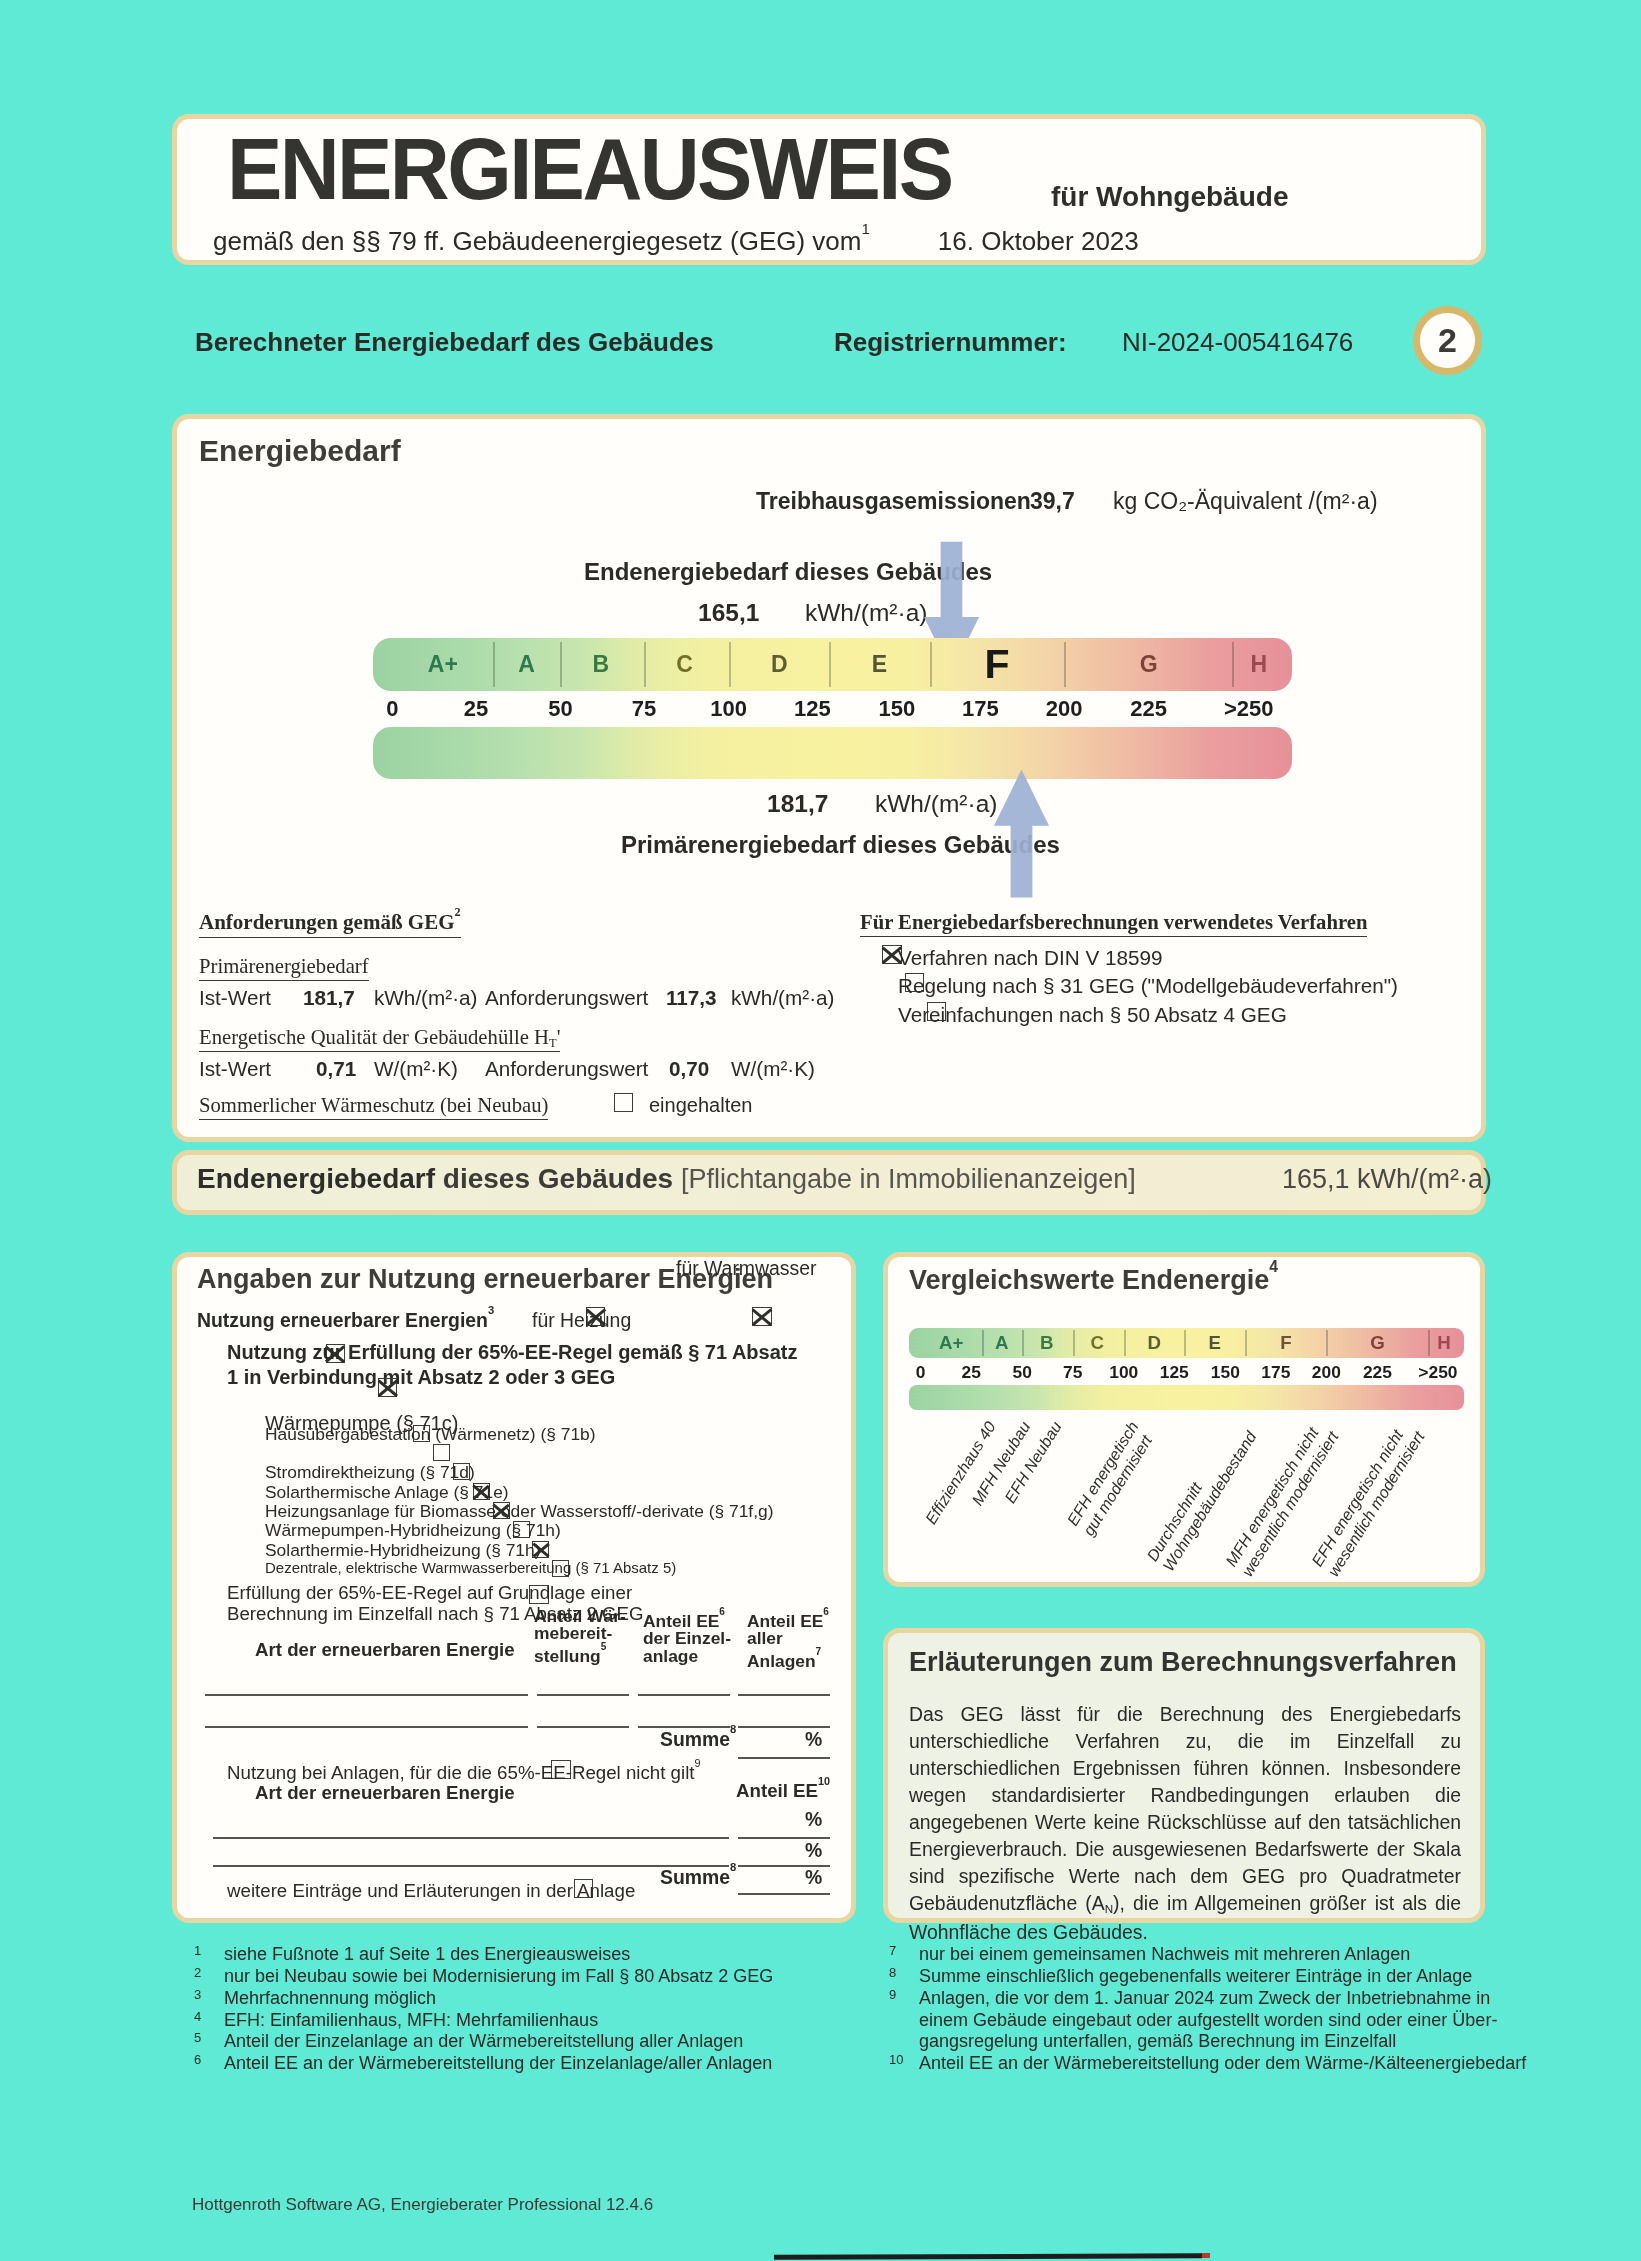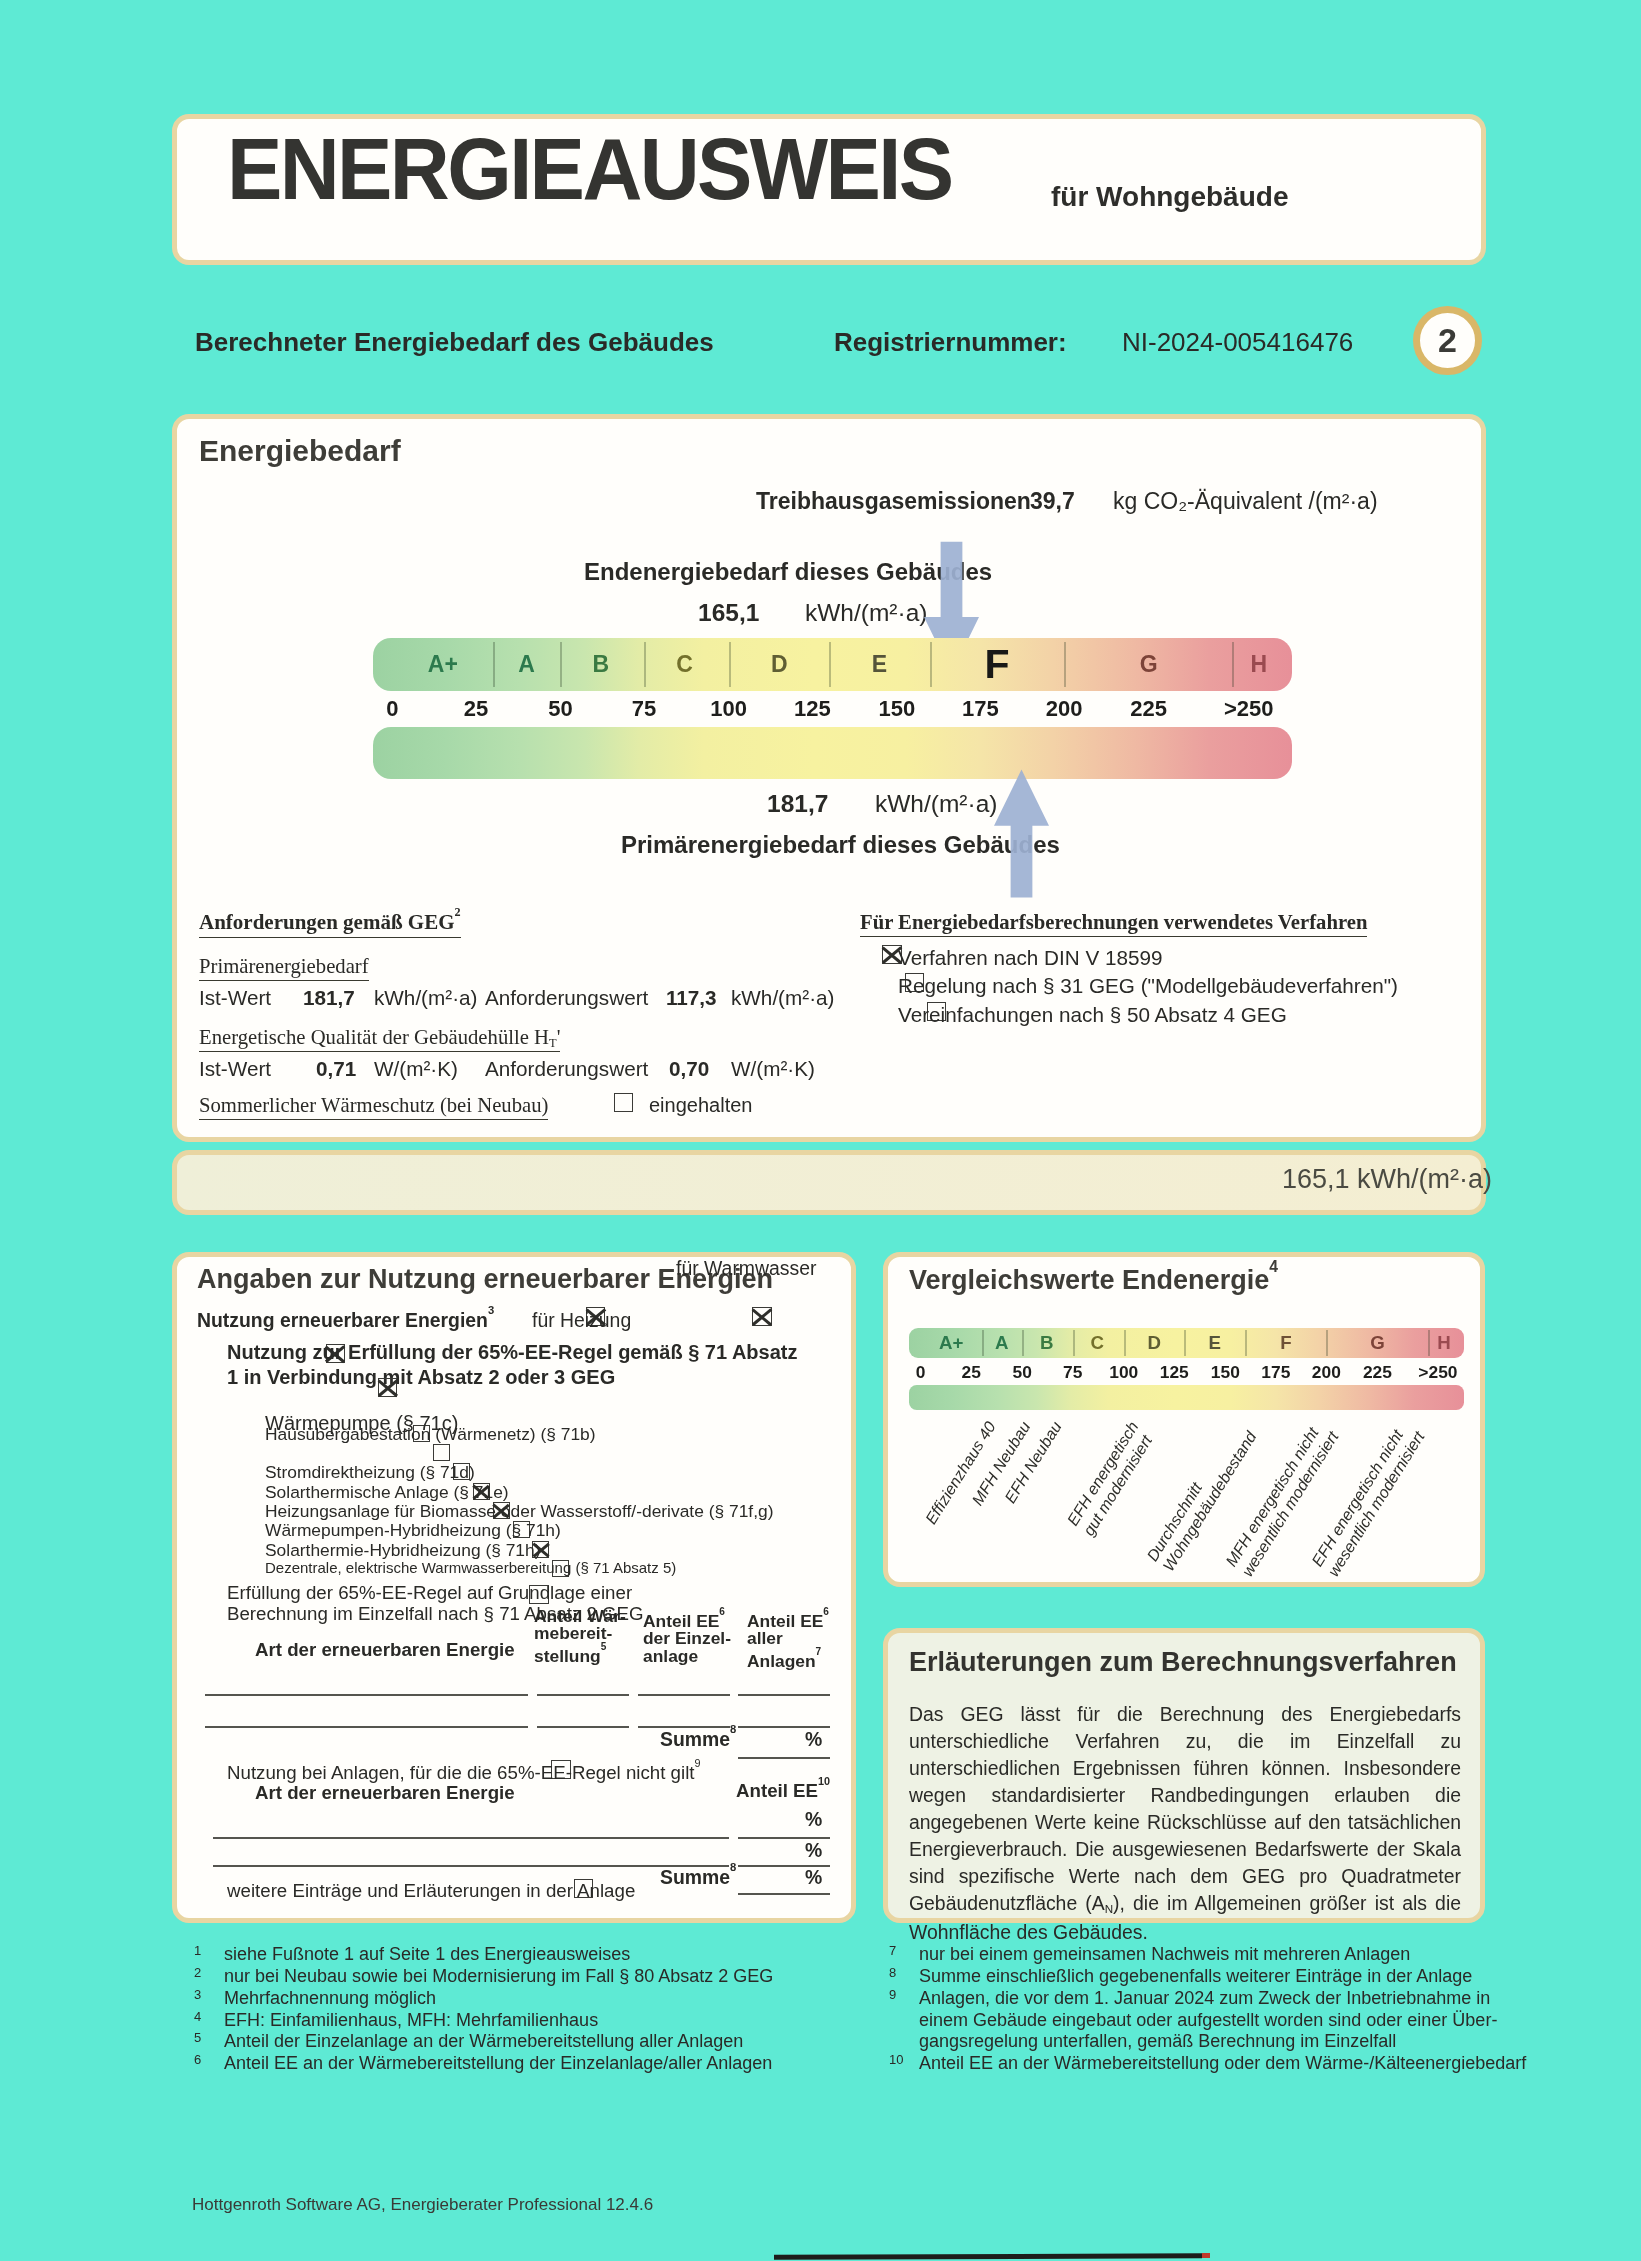--- a/index.html
+++ b/index.html
@@ -37,20 +37,23 @@
 </style>
 </head>
 <body>
 
 <div id="page">
 
   
   <div class="box" style="left:172px;top:114px;width:1304px;height:141px;"></div>
   <div class="abs" style="left:227px;top:120px;font-size:83px;font-weight:bold;letter-spacing:-2.6px;color:#343431;transform:scaleY(1.04);transform-origin:top left;">ENERGIEAUSWEIS</div>
   <div class="abs bold" style="left:1051px;top:181px;font-size:28px;color:#2e2e2b;">für Wohngebäude</div>
+  <div class="abs" style="left:213px;top:226px;font-size:26px;">
+    <span>gemäß den §§ 79 ff. Gebäudeenergiegesetz (GEG) vom</span><sup class="s">1</sup><span style="margin-left:68px;">16. Oktober 2023</span>
+  </div>
 
   
   <div class="abs bold" style="left:195px;top:327px;font-size:26px;">Berechneter Energiebedarf des Gebäudes</div>
   <div class="abs bold" style="left:834px;top:327px;font-size:26px;">Registriernummer:</div>
   <div class="abs" style="left:1122px;top:327px;font-size:26px;">NI-2024-005416476</div>
   <div class="abs" style="left:1413px;top:306px;width:55px;height:55px;border:7px solid #d9b768;border-radius:50%;
               text-align:center;line-height:55px;font-size:34px;font-weight:bold;color:#3b3b37;background:#fffefb;">2</div>
 
   
   <div class="box" style="left:172px;top:414px;width:1304px;height:718px;"></div>
@@ -157,20 +160,25 @@
   </div>
   <span class="cb on abs" style="left:860px;top:945px;"></span>
   <div class="abs" style="left:898px;top:946px;font-size:20.7px;">Verfahren nach DIN V 18599</div>
   <span class="cb abs" style="left:860px;top:973px;"></span>
   <div class="abs" style="left:898px;top:974px;font-size:20.7px;">Regelung nach § 31 GEG ("Modellgebäudeverfahren")</div>
   <span class="cb abs" style="left:860px;top:1002px;"></span>
   <div class="abs" style="left:898px;top:1003px;font-size:20.7px;">Vereinfachungen nach § 50 Absatz 4 GEG</div>
 
   
   <div class="box" style="left:172px;top:1150px;width:1304px;height:55px;background:linear-gradient(90deg,#efefd8,#f4eed2);"></div>
+  <div class="abs" style="left:197px;top:1163px;font-size:28px;">
+    <span style="font-weight:bold;color:#2d2d2a;">Endenergiebedarf</span>
+    <span style="font-weight:bold;color:#3c3c38;">dieses Gebäudes</span>
+    <span style="color:#55554e;font-size:27px;">[Pflichtangabe in Immobilienanzeigen]</span>
+  </div>
   <div class="abs" style="left:1282px;top:1164px;font-size:27px;color:#4a4a42;">165,1 kWh/(m²·a)</div>
 
   
   <div class="box" style="left:172px;top:1252px;width:674px;height:661px;"></div>
   <div class="abs hd" style="left:197px;top:1264px;font-size:27px;">Angaben zur Nutzung erneuerbarer Energien</div>
 
   <div class="abs bold" style="left:197px;top:1309px;font-size:19.4px;">
     <span>Nutzung erneuerbarer Energien</span><sup class="s">3</sup>
   </div>
   <span class="cb on abs" style="left:497px;top:1307px;"></span>

